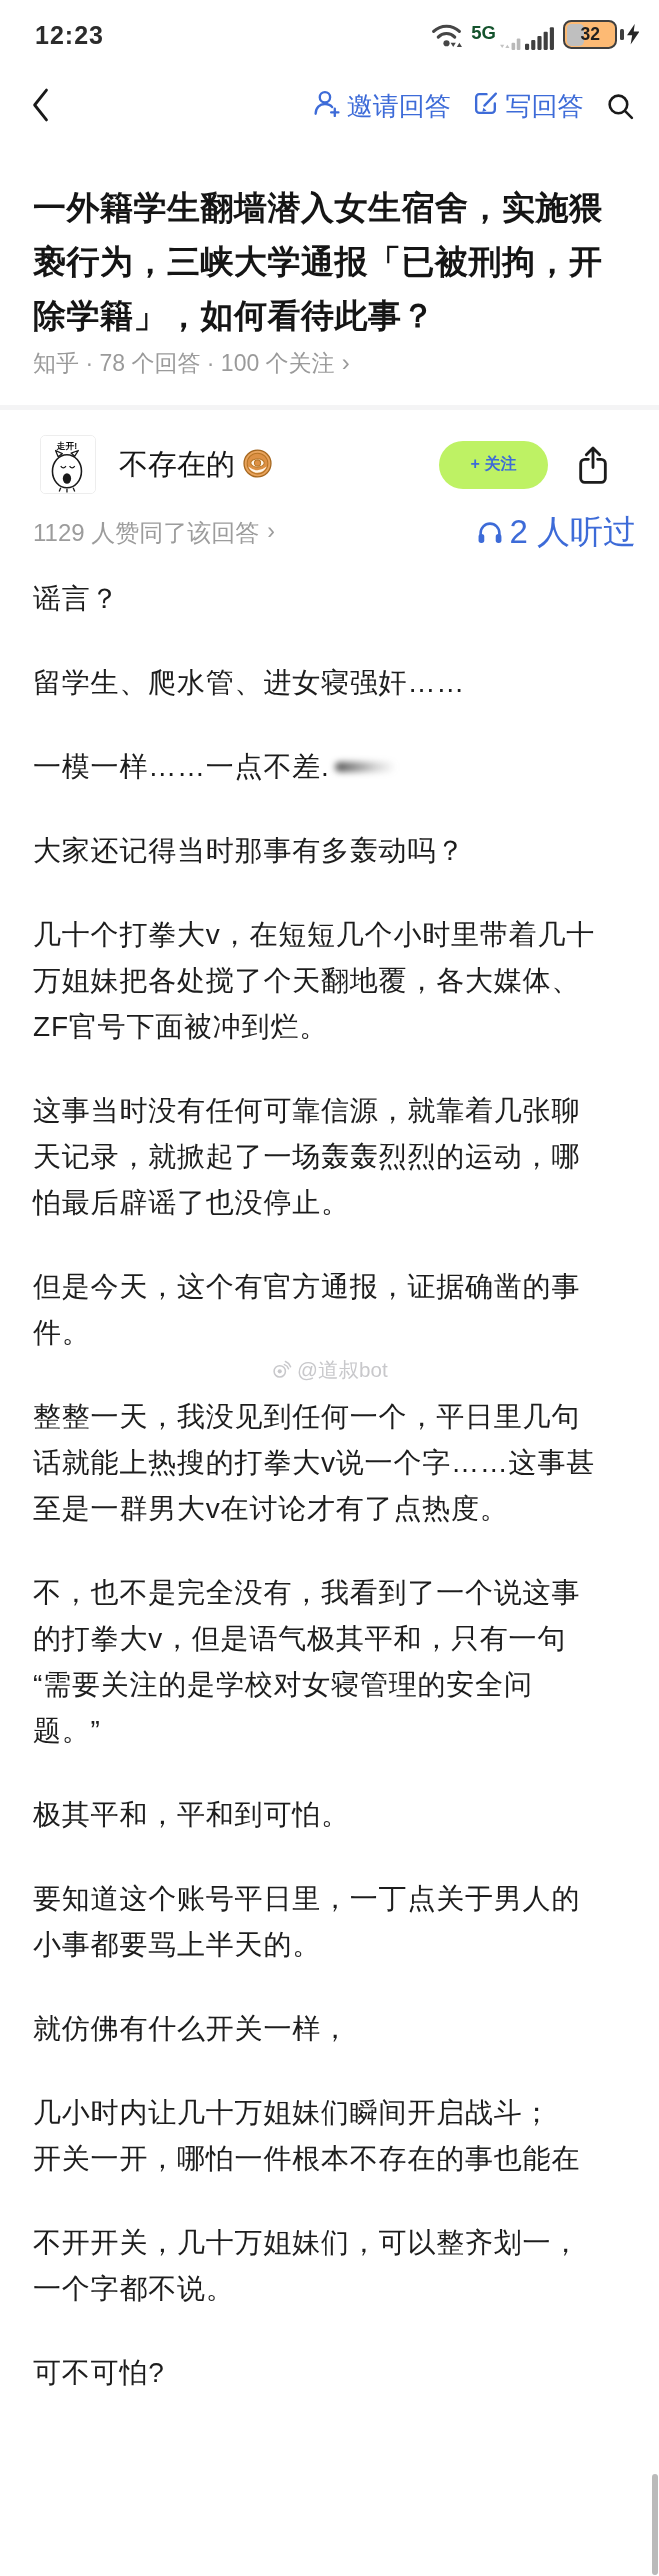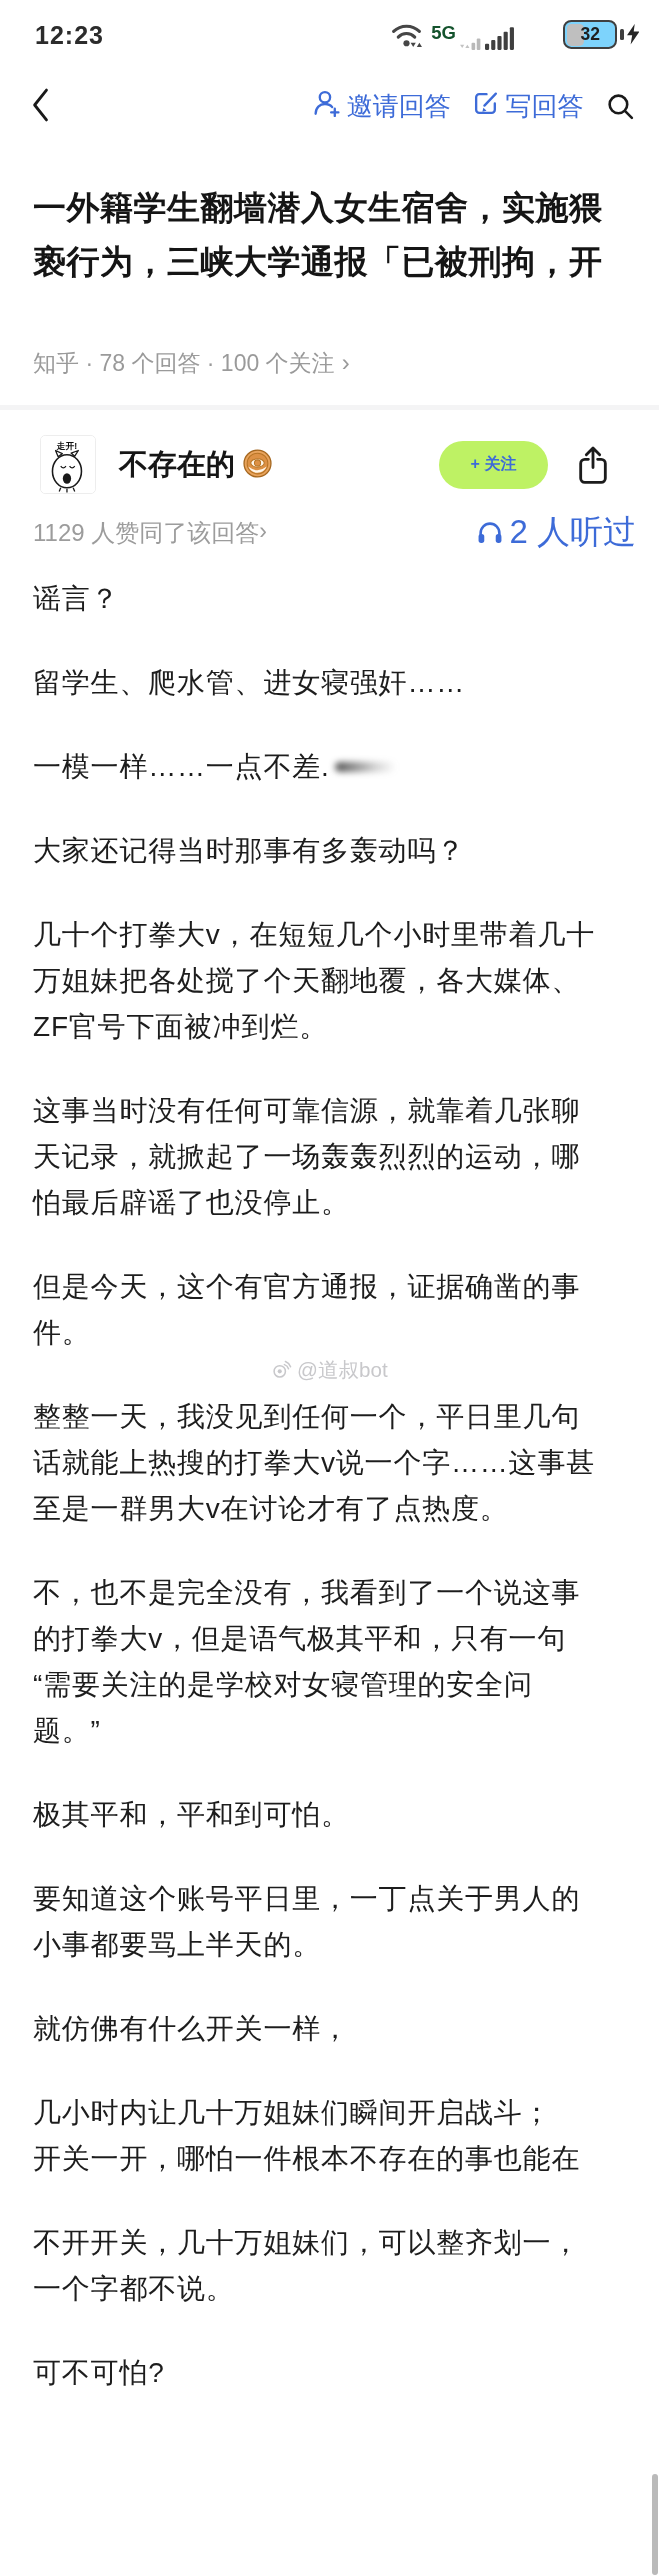--- a/index.html
+++ b/index.html
@@ -7,21 +7,21 @@
         overflow:hidden;font-family:"Liberation Sans","DejaVu Sans",sans-serif;color:#1d1d1d;}
 
   
   .statusbar{position:absolute;top:17.5px;left:0;right:0;height:36px;display:flex;
              align-items:center;justify-content:space-between;padding:0 19.6px 0 35px;box-sizing:border-box;}
   .time{font-size:25px;font-weight:600;color:#2c2c2c;letter-spacing:1px;}
   .sicons{display:flex;align-items:flex-end;gap:8.2px;}
   .net5g{display:flex;align-items:flex-end;gap:3.1px;}
   .net5g .lbl{font-size:18.5px;font-weight:700;color:#14532d;line-height:1;transform:translateY(-9.3px);}
   .battery-wrap{display:flex;align-items:center;gap:3.1px;transform:translateY(-2.1px);}
-  .batt{position:relative;width:54px;height:29px;border:2.1px solid #3f3f3f;border-radius:8.2px;box-sizing:border-box;background:#7dd3fc;margin-left:40px;}
+  .batt{position:relative;width:54px;height:29px;border:2.1px solid #3f3f3f;border-radius:8.2px;box-sizing:border-box;background:#fdba74;}
   .batt .fill{position:absolute;left:1.5px;top:1.5px;bottom:1.5px;width:34%;background:#bfbfbf;border-radius:4.6px;}
   .batt .num{position:absolute;inset:0;display:flex;align-items:center;justify-content:center;
              font-size:17.5px;font-weight:700;color:#1f1f1f;}
   .cap{width:3.6px;height:11.3px;background:#3f3f3f;border-radius:1.5px;}
 
   
   .navbar{position:absolute;top:77px;left:0;right:0;height:58px;display:flex;align-items:center;}
   .back-btn{position:absolute;left:30px;top:50%;transform:translateY(-50%);cursor:pointer;}
   .nav-actions{position:absolute;right:23px;display:flex;align-items:center;gap:21.6px;}
   .nav-link{display:flex;align-items:flex-start;gap:5.2px;color:#3d6bd8;font-size:26px;font-weight:500;cursor:pointer;}
@@ -32,32 +32,32 @@
                  letter-spacing:0.5px;white-space:nowrap;}
   .qmeta{position:absolute;top:348px;left:33px;display:flex;align-items:center;gap:7.2px;
          font-size:23px;color:#9a9a9a;cursor:pointer;}
   .qmeta .chev{font-size:24px;color:#9a9a9a;transform:translateY(-1.5px);}
   .divider{position:absolute;top:405px;left:0;width:100%;height:5.2px;background:#f4f4f5;}
 
   
   .author-row{position:absolute;top:436px;left:40px;right:49px;height:57px;display:flex;align-items:center;}
   .avatar{width:54px;height:57px;border:0.5px solid #ededed;border-radius:5.2px;background:#fff;
           overflow:hidden;flex:0 0 auto;cursor:pointer;}
-  .a-name{margin-left:23px;font-size:29px;font-weight:700;color:#161616;cursor:pointer;}
+  .a-name{margin-left:23px;font-size:29px;font-weight:400;color:#161616;cursor:pointer;}
   .badge{margin-left:8.2px;flex:0 0 auto;}
   .spacer{flex:1;}
   .follow-btn{display:flex;align-items:center;justify-content:center;min-width:109px;height:48px;
               background:#bef264;border-radius:24px;color:#3d6bd8;font-size:16px;font-weight:600;
               cursor:pointer;padding:0 15.5px;box-sizing:border-box;}
   .share-btn{margin-left:28px;cursor:pointer;display:flex;align-items:center;}
 
   
   .upvote-row{position:absolute;top:516px;left:33px;right:23px;height:33px;display:flex;
               align-items:center;justify-content:space-between;}
-  .upvotes{display:flex;align-items:center;gap:0;font-size:24px;color:#9c9c9c;cursor:pointer;}
+  .upvotes{display:flex;align-items:center;gap:8px;font-size:24px;color:#9c9c9c;cursor:pointer;}
   .upvotes .chev{font-size:23px;transform:translateY(-1px);}
   .listen{display:flex;align-items:center;gap:6.2px;font-size:33px;color:#3d6bd8;cursor:pointer;}
 
   
   .body{position:absolute;top:576px;left:33px;right:33px;}
   .para{margin-bottom:38px;}
   .bline{height:46px;line-height:46px;font-size:28px;letter-spacing:0.8px;color:#1d1d1d;white-space:nowrap;}
   .entity-link{color:#2d4d7f;cursor:pointer;}
   .sup-star{position:relative;top:-12.4px;font-size:13.4px;color:#2d4d7f;margin-left:1px;letter-spacing:0;}
   .smudge{display:inline-block;width:61px;height:10.3px;margin-left:5.2px;vertical-align:4.1px;
@@ -144,20 +144,21 @@
           <circle cx="26" cy="26" r="17" stroke="#1a1a1a" stroke-width="5" fill="none"></circle>
           <line x1="39" y1="39" x2="52" y2="52" stroke="#1a1a1a" stroke-width="5" stroke-linecap="round"></line>
         </svg>
       </span>
     </div>
   </div>
 
   <div class="qtitle">
       <div class="tline">一外籍学生翻墙潜入女生宿舍，实施猥</div>
       <div class="tline">亵行为，三峡大学通报「已被刑拘，开</div>
+      <div class="tline">除学籍」，如何看待此事？</div>
     </div>
   <div class="qmeta">
     <span>知乎 · 78 个回答 · 100 个关注</span>
     <span class="chev">›</span>
   </div>
   <div class="divider"></div>
 
   <div class="author-row">
     <span class="avatar">
       <svg width="54" height="57" viewBox="0 0 104 110">

